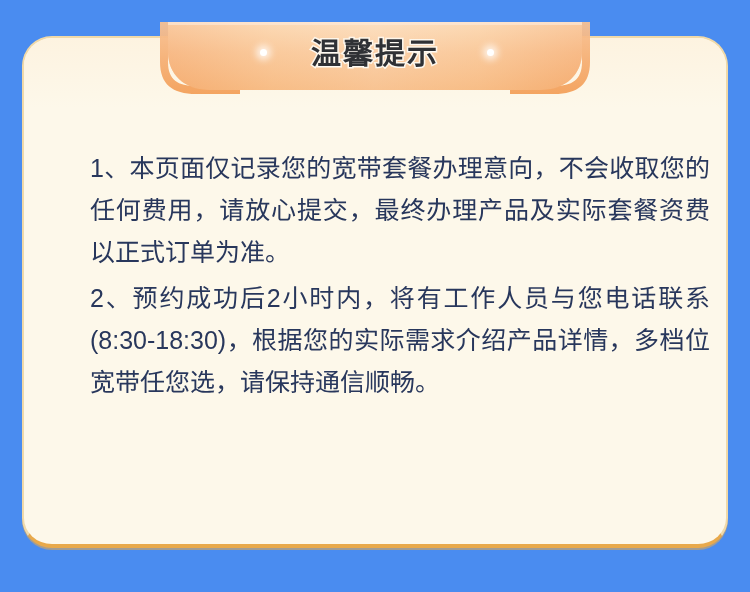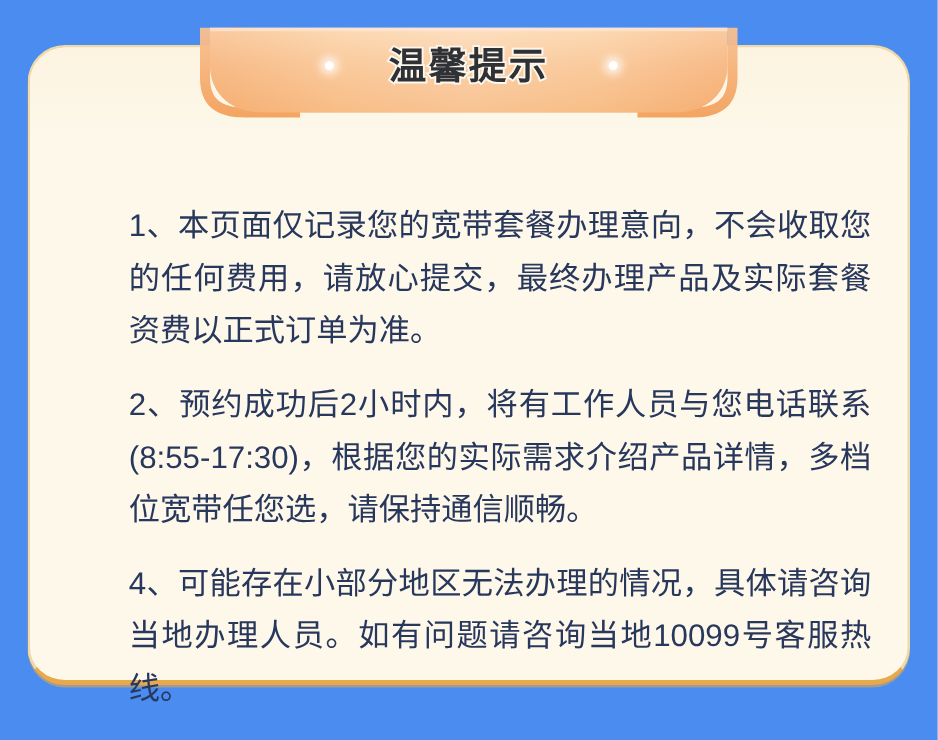--- a/index.html
+++ b/index.html
@@ -118,36 +118,35 @@
     left: 62px;
     top: 105px;
     width: 628px;
   }
   .tip-item {
     font-size: 25px;
     line-height: 42px;
     color: #28375c;
     text-align: justify;
     text-justify: inter-character;
-    margin: 17px;
+    margin: 4px;
     letter-spacing: 0px;
   }
 </style>
 </head>
 <body>
 
 <div class="stage">
 
   <div class="tip-card">
     <div class="card-wash"></div>
 
     <div class="tip-body">
       <p class="tip-item">1、本页面仅记录您的宽带套餐办理意向，不会收取您的任何费用，请放心提交，最终办理产品及实际套餐资费以正式订单为准。</p>
-      <p class="tip-item">2、预约成功后2小时内，将有工作人员与您电话联系(8:55-17:30)，根据您的实际需求介绍产品详情，多档位宽带任您选，请保持通信顺畅。</p>
-      <p class="tip-item">4、可能存在小部分地区无法办理的情况，具体请咨询当地办理人员。如有问题请咨询当地10099号客服热线。</p>
+      <p class="tip-item">2、预约成功后2小时内，将有工作人员与您电话联系(8:30-18:30)，根据您的实际需求介绍产品详情，多档位宽带任您选，请保持通信顺畅。</p>
     </div>
   </div>
 
   <div class="banner-wrap">
 
     <div class="fold fold-left"></div>
     <div class="fold fold-right"></div>
 
     <svg class="banner-svg" viewBox="0 0 750 80" preserveAspectRatio="none" aria-hidden="true">
       <defs>

